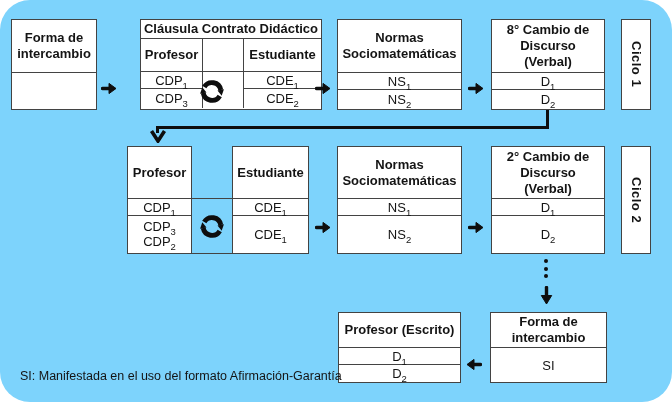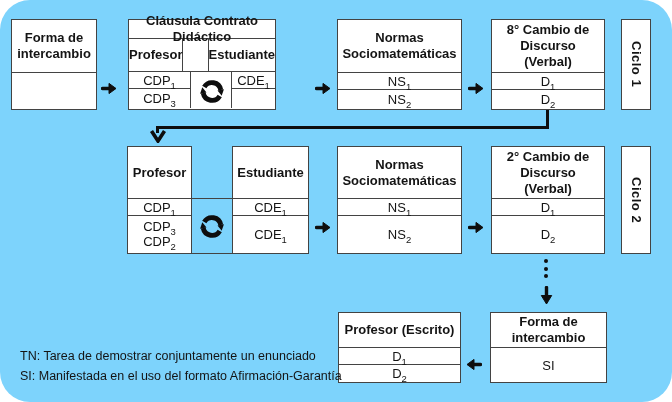--- a/index.html
+++ b/index.html
@@ -34,21 +34,21 @@
       <div>Forma de</div>
       <div>intercambio</div>
     </div>
   </div>
 
   <svg class="abs" style="left:101px;top:82px" width="16" height="13" viewBox="0 0 16 13">
     <path d="M1.5 6.5 H9" stroke="#0e0e0e" stroke-width="3.4" stroke-linecap="round" fill="none"></path>
     <path d="M8 1.4 L15 6.5 L8 11.6 Z" fill="#0e0e0e" stroke="#0e0e0e" stroke-width="1" stroke-linejoin="round"></path>
   </svg>
 
-  <div class="box" style="left:128px;top:19px;width:148px;height:91px">
+  <div class="box" style="left:140px;top:19px;width:182px;height:91px">
     <div class="hdr bb" style="height:19px">
       <div>Cláusula Contrato Didáctico</div>
     </div>
     <div class="cols bb" style="height:33px">
       <div class="hdr br" style="width:62px">
         <div>Profesor</div>
       </div>
       <div class="br" style="width:40px"></div>
       <div class="hdr" style="flex:1">
         <div>Estudiante</div>
@@ -60,20 +60,23 @@
           <span><span>CDP</span><sub>1</sub></span>
         </div>
         <div class="val" style="flex:1">
           <span><span>CDP</span><sub>3</sub></span>
         </div>
       </div>
       <div class="br" style="width:40px"></div>
       <div class="col" style="flex:1">
         <div class="val bb" style="height:17px">
           <span><span>CDE</span><sub>1</sub></span>
+        </div>
+        <div class="val" style="flex:1">
+          <span><span>CDE</span><sub>2</sub></span>
         </div>
       </div>
     </div>
   </div>
 
   <svg class="abs" style="left:199px;top:77px" width="26" height="29" viewBox="0 0 32 32">
     <g>
       <path d="M 6.5 10.5 A 11 11 0 0 1 26.8 14.1" fill="none" stroke="#0e0e0e" stroke-width="6"></path>
       <polygon points="30.7,13.2 22.8,14.9 27.9,21.3" fill="#0e0e0e"></polygon>
     </g>
@@ -241,16 +244,15 @@
   <div class="box" style="left:490px;top:312px;width:117px;height:71px">
     <div class="hdr bb" style="height:35px">
       <div>Forma de</div>
       <div>intercambio</div>
     </div>
     <div class="val" style="height:34px">
       <span>SI</span>
     </div>
   </div>
 
-  <div class="footnote" style="left:20px;top:349px">TN: Tarea de demostrar conjuntamente un enunciado</div>
   <div class="footnote" style="left:20px;top:369px">SI: Manifestada en el uso del formato Afirmación-Garantía</div>
 
 </div>
 
 </body></html>

